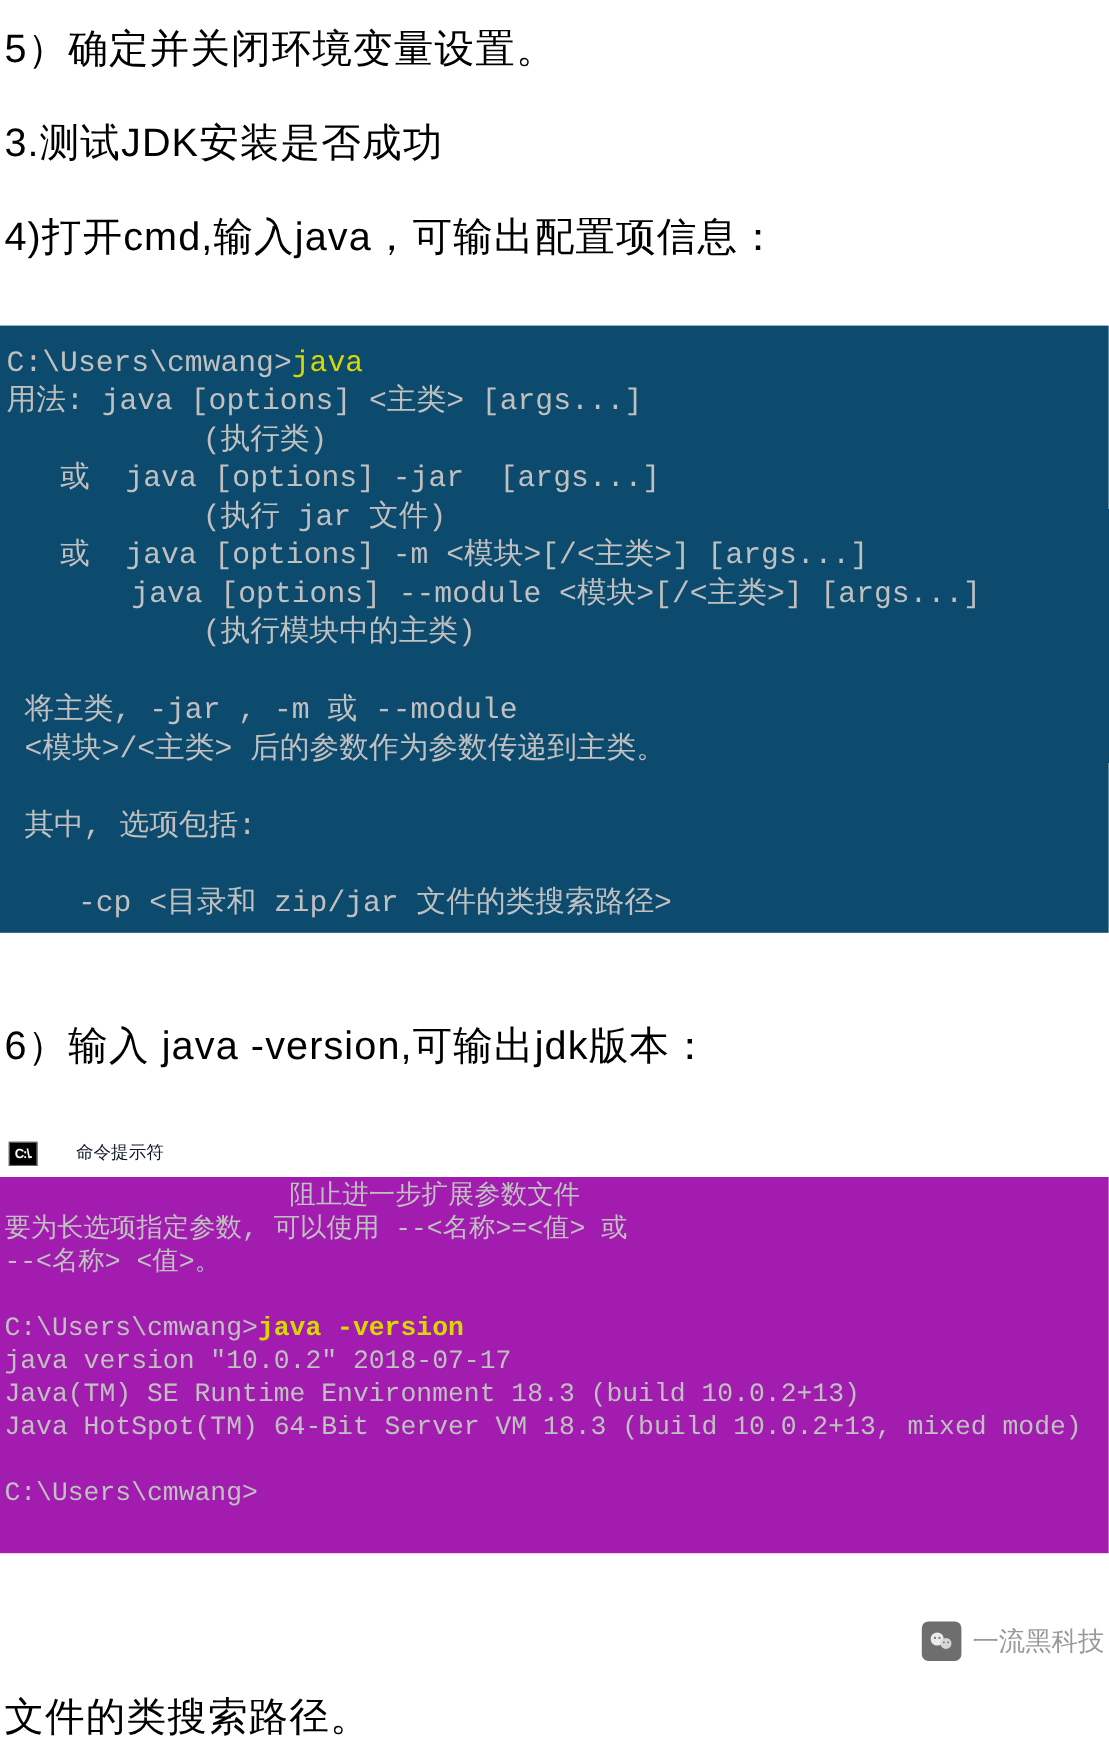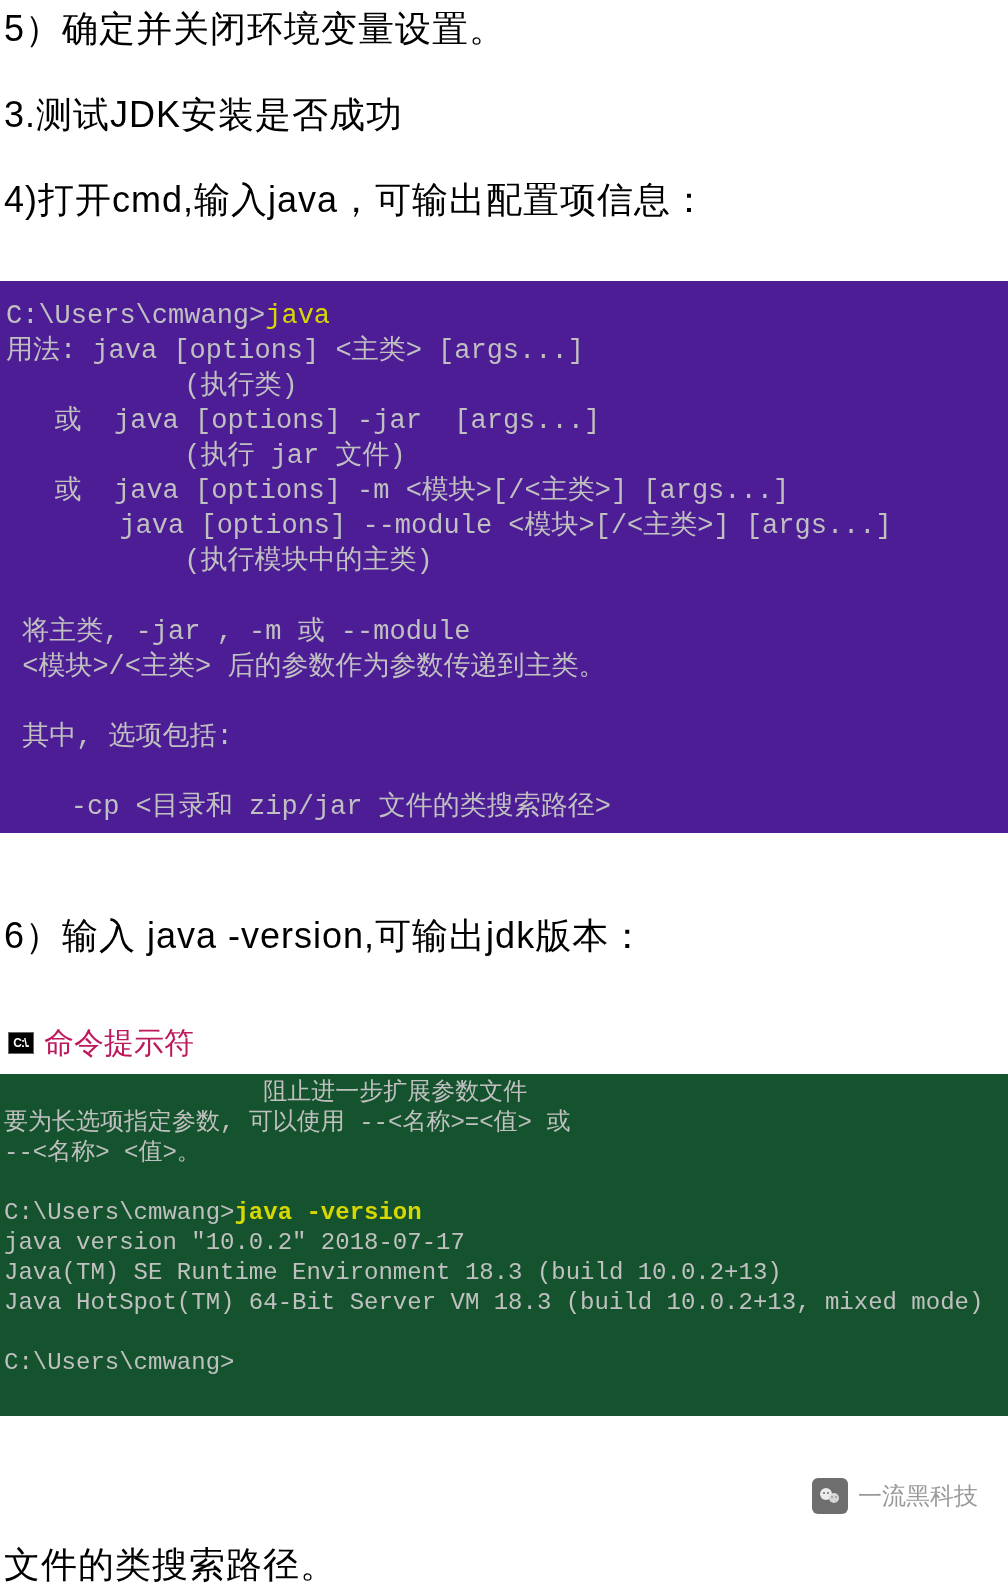--- a/index.html
+++ b/index.html
@@ -9,23 +9,23 @@
       background: #fff;
       color: #000;
     }
     .doc-text {
       font-size: 36px;
       line-height: 1.6;
       padding: 0 4px;
       margin: 28px 0;
       letter-spacing: 1px;
     }
-    .doc-text.first { margin-top: 0; padding-top: 0; }
+    .doc-text.first { margin-top: 15px; padding-top: 0; }
     .terminal {
-      background: #4c1d95;
+      background: #0c4a6e;
       color: #c0c0c0;
       font-family: "NSimSun", "SimSun", "Courier New", monospace;
       font-size: 27px;
       line-height: 1.3;
       padding: 18px 8px 8px 6px;
       white-space: pre;
       overflow: hidden;
       width: 100%;
     }
     .terminal .cmd { color: #d8d800; }
@@ -44,42 +44,43 @@
       color: #fff;
       font-size: 12px;
       font-weight: bold;
       display: inline-flex;
       align-items: center;
       justify-content: center;
       border: 1px solid #666;
       letter-spacing: -1px;
     }
     .window-title {
-      font-size: 30px;
-      color: #be185d;
+      font-size: 16px;
+      color: #0f172a;
+      margin-left: 25px;
     }
     .terminal2 {
-      background: #14532d;
+      background: #a21caf;
       color: #c0c0c0;
       font-family: "NSimSun", "SimSun", "Courier New", monospace;
       font-size: 24px;
       line-height: 1.25;
       padding: 4px 6px 38px 4px;
       white-space: pre;
       overflow: hidden;
       width: 100%;
     }
     .terminal2 .cmd { color: #d8d800; font-weight: bold; }
     .watermark {
       position: relative;
       height: 0;
     }
     .watermark-inner {
       position: absolute;
-      right: 30px;
+      right: 4px;
       bottom: -6px;
       display: flex;
       align-items: center;
       gap: 10px;
       opacity: 0.85;
     }
     .watermark-icon {
       width: 36px;
       height: 36px;
       border-radius: 6px;

